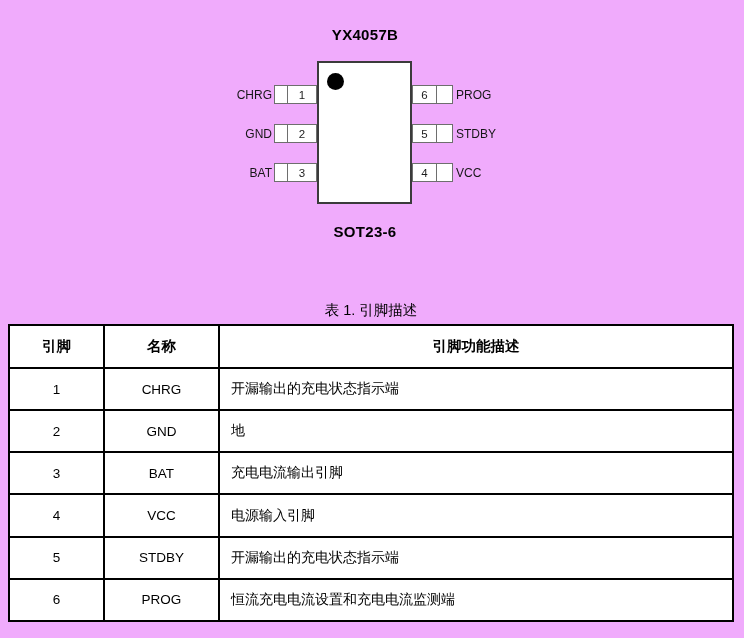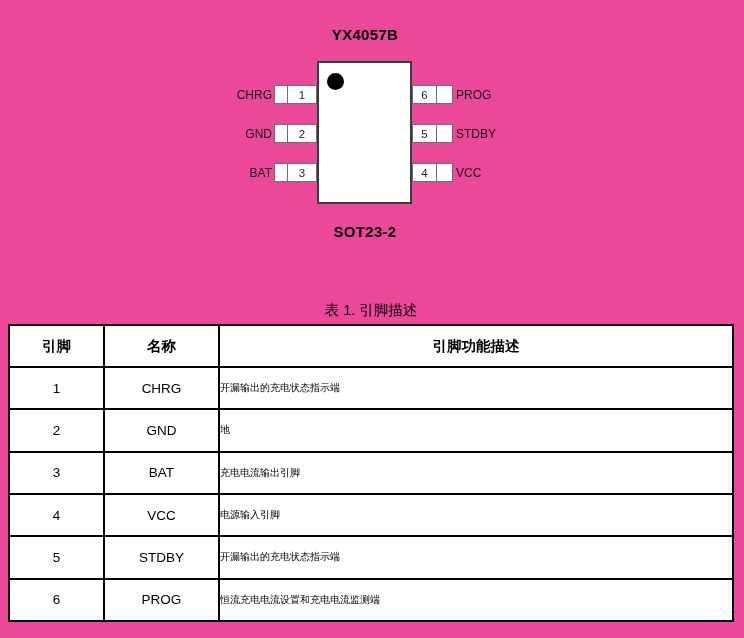--- a/index.html
+++ b/index.html
@@ -1,20 +1,20 @@
 <!DOCTYPE html>
 <html><head>
 <meta charset="utf-8">
 <style>
   html, body { margin: 0; padding: 0; background: #ffffff; }
   .page {
     position: relative;
     width: 744px;
     height: 638px;
-    background: #ec4899;
+    background: #f0abfc;
     font-family: "Liberation Sans", sans-serif;
     color: #000000;
     overflow: hidden;
   }
 
   
   .chip-title {
     position: absolute;
     left: 317px; top: 26px; width: 96px;
     text-align: center;
@@ -82,38 +82,38 @@
   table.pin-table {
     position: absolute;
     left: 8px; top: 324px;
     width: 726px; height: 298px;
     border-collapse: collapse;
     table-layout: fixed;
     background: #ffffff;
   }
   table.pin-table th, table.pin-table td {
     border: 2px solid #000000;
-    padding: 0;
+    padding: 11px;
     vertical-align: middle;
     background: #ffffff;
   }
   table.pin-table tr { height: 42px; }
   table.pin-table th {
     font-size: 14.5px;
     font-weight: bold;
     text-align: center;
   }
   td.c-pin, td.c-name {
     text-align: center;
     font-size: 13.5px;
   }
   td.c-desc {
     text-align: left;
     padding-left: 11px;
-    font-size: 10px;
+    font-size: 14px;
     font-family: "Liberation Serif", serif;
   }
 </style>
 </head>
 <body>
 
 <div class="page">
 
   <div class="chip-title">YX4057B</div>
 
@@ -158,21 +158,21 @@
     <span class="pin-label">STDBY</span>
   </div>
   <div class="pin-row right" style="top:163px">
     <span class="pin-box">
       <span class="cell num">4</span>
       <span class="cell outer"></span>
     </span>
     <span class="pin-label">VCC</span>
   </div>
 
-  <div class="package-label">SOT23-2</div>
+  <div class="package-label">SOT23-6</div>
 
   <div class="table-caption">表 1. 引脚描述</div>
 
   <table class="pin-table">
     <colgroup>
       <col style="width:95px">
       <col style="width:115px">
       <col>
     </colgroup>
     <thead>

